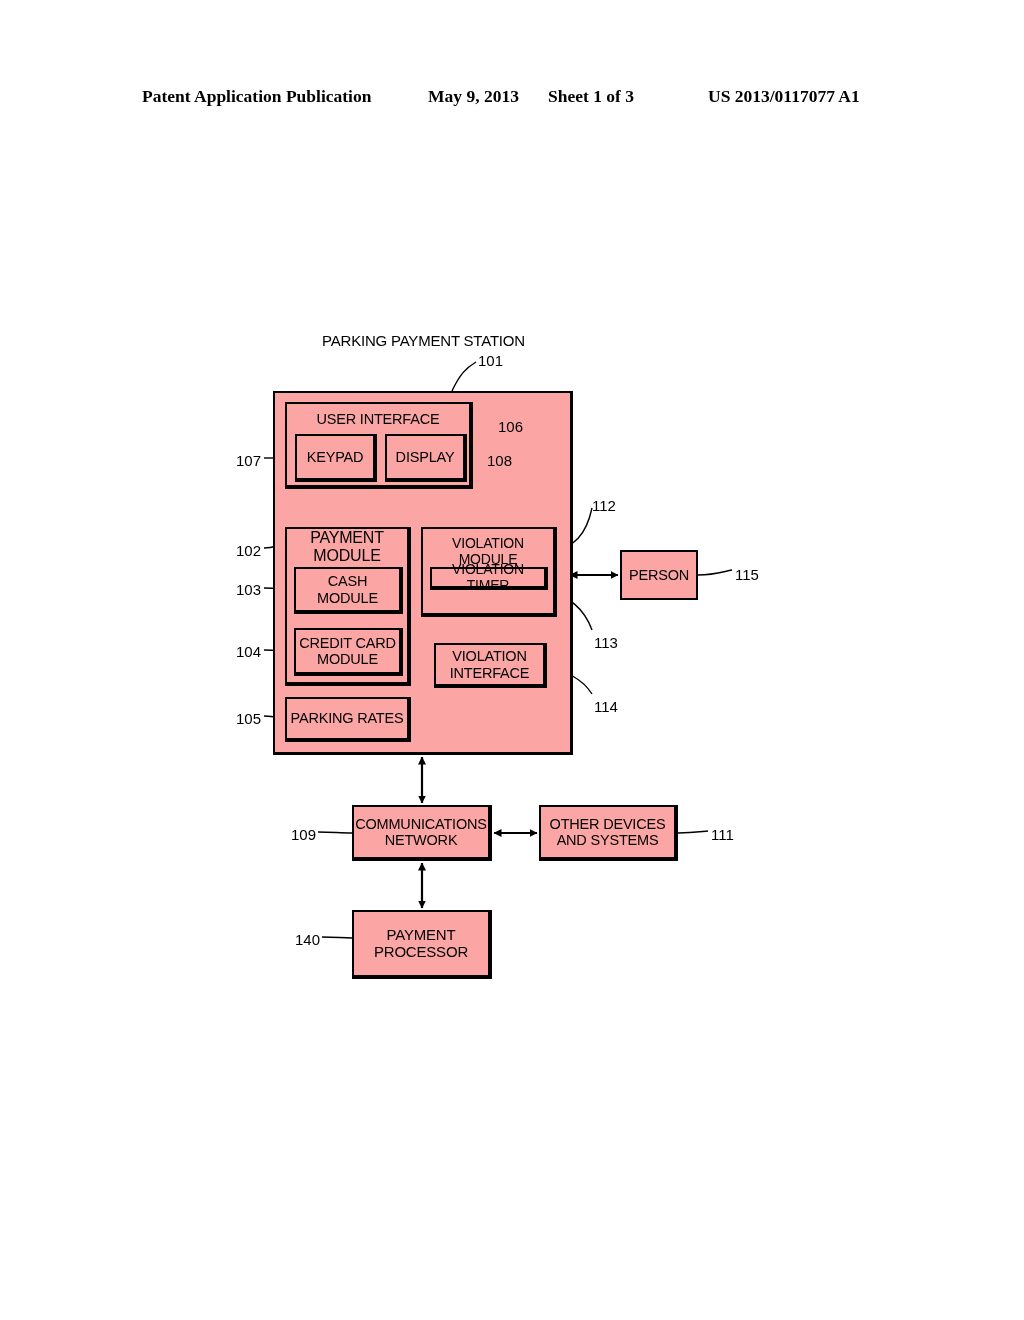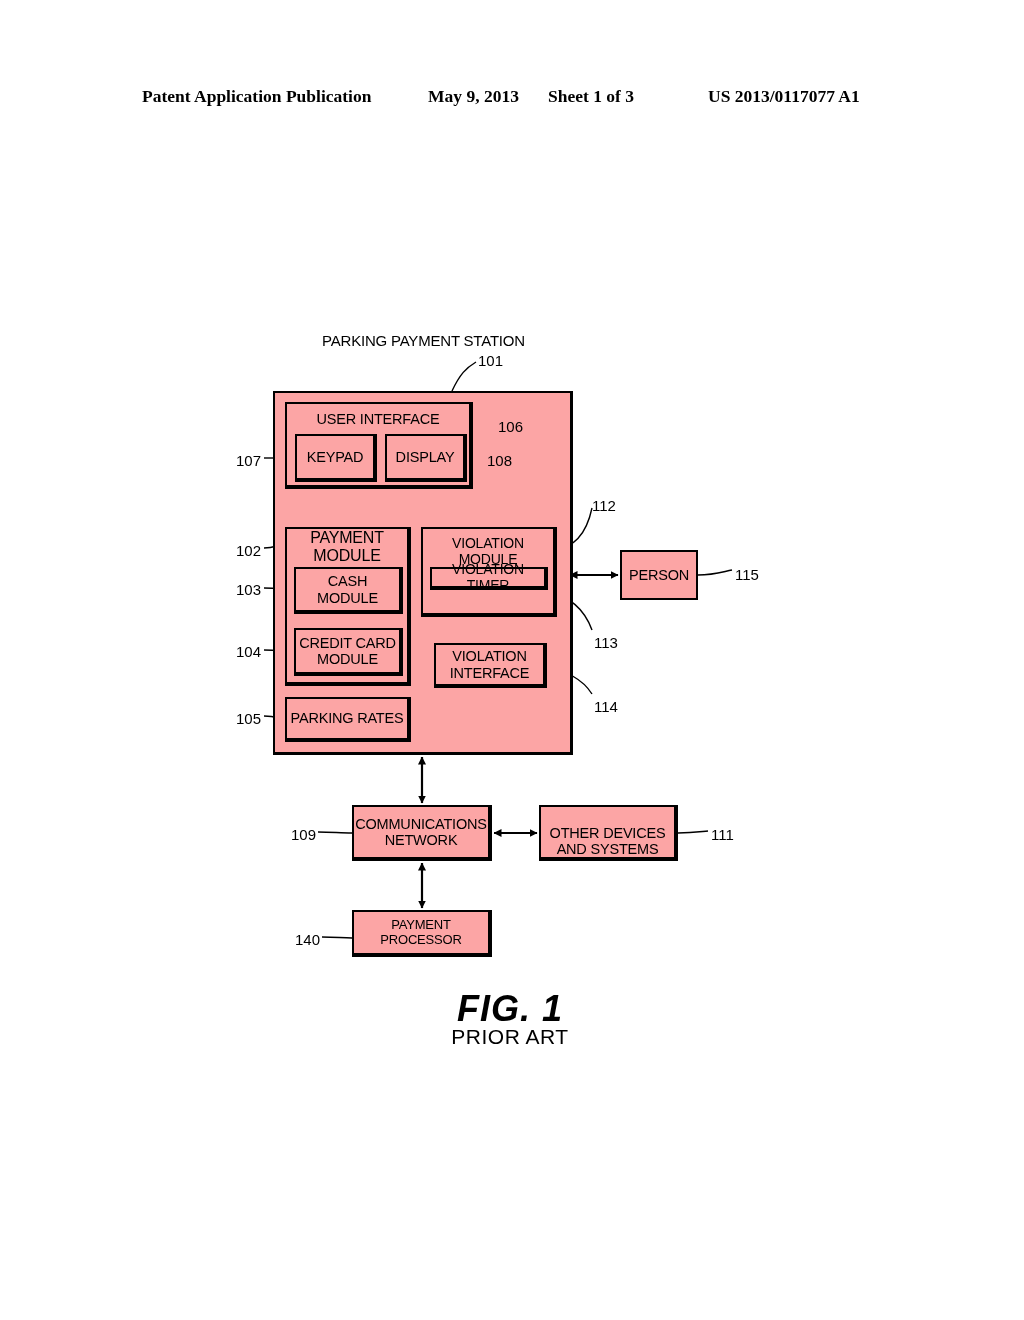--- a/index.html
+++ b/index.html
@@ -145,22 +145,22 @@
     width: 100%;
     text-align: center;
     font-size: 14px;
   }
   #violation-timer-box     { left: 430px; top: 567px; width: 118px; height: 23px; font-size: 14px; text-align: center; }
   #violation-indicator-box { left: 434px; top: 643px; width: 113px; height: 45px; font-size: 14.5px; }
 
   
   #person-box        { left: 620px; top: 550px; width: 78px;  height: 50px; font-size: 14.5px; }
   #comms-network-box { left: 352px; top: 805px; width: 140px; height: 56px; font-size: 14.5px; }
-  #other-devices-box { left: 539px; top: 805px; width: 139px; height: 56px; font-size: 14.5px; align-items: flex-end; }
-  #payment-processor-box { left: 352px; top: 910px; width: 140px; height: 47px; font-size: 13px; }
+  #other-devices-box { left: 539px; top: 805px; width: 139px; height: 56px; font-size: 14.5px; }
+  #payment-processor-box { left: 352px; top: 910px; width: 140px; height: 69px; font-size: 15px; }
 
   
   .ref-num {
     position: absolute;
     font-size: 15px;
     letter-spacing: 0px;
     z-index: 4;
     white-space: nowrap;
   }
   .diagram-title {
@@ -338,18 +338,14 @@
   <div class="ref-num" id="ref-104">104</div>
   <div class="ref-num" id="ref-105">105</div>
   <div class="ref-num" id="ref-112">112</div>
   <div class="ref-num" id="ref-113">113</div>
   <div class="ref-num" id="ref-114">114</div>
   <div class="ref-num" id="ref-115">115</div>
   <div class="ref-num" id="ref-109">109</div>
   <div class="ref-num" id="ref-111">111</div>
   <div class="ref-num" id="ref-110">140</div>
 
-  <div id="fig-caption">
-    <span id="fig-number">FIG. 1</span>
-    <span id="fig-prior-art">PRIOR ART</span>
-  </div>
 
 </div>
 
 </body></html>

